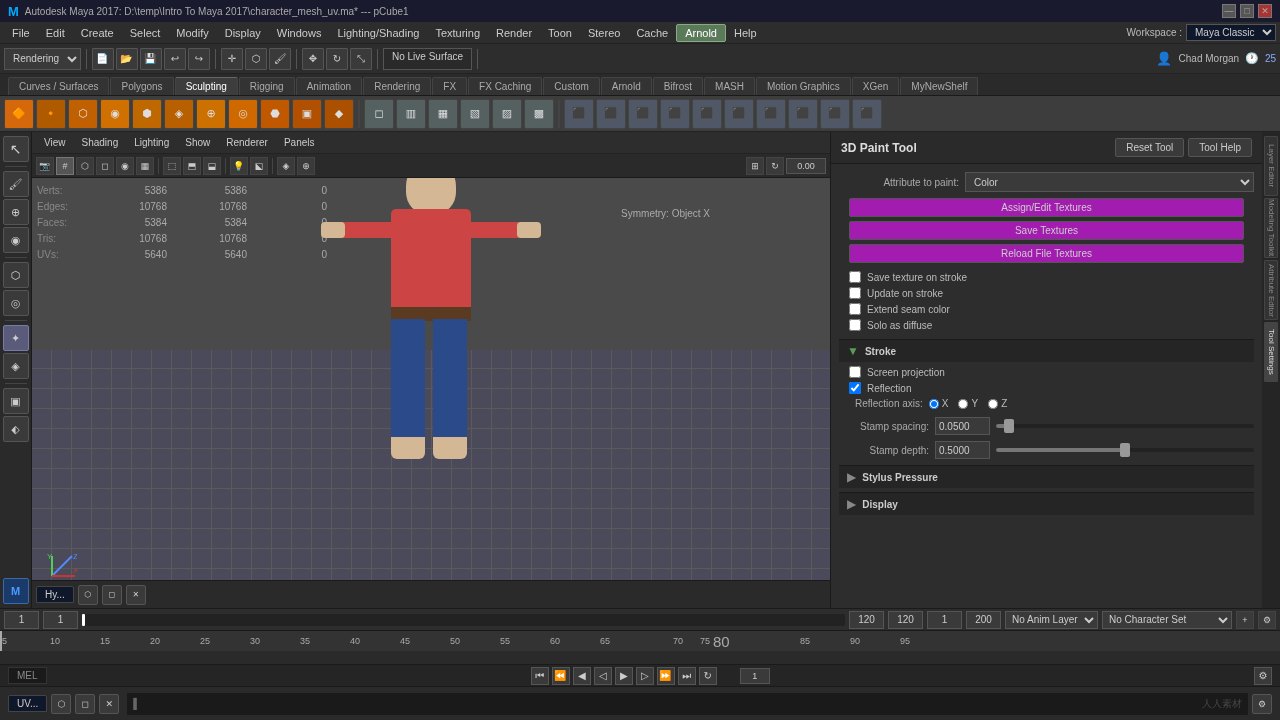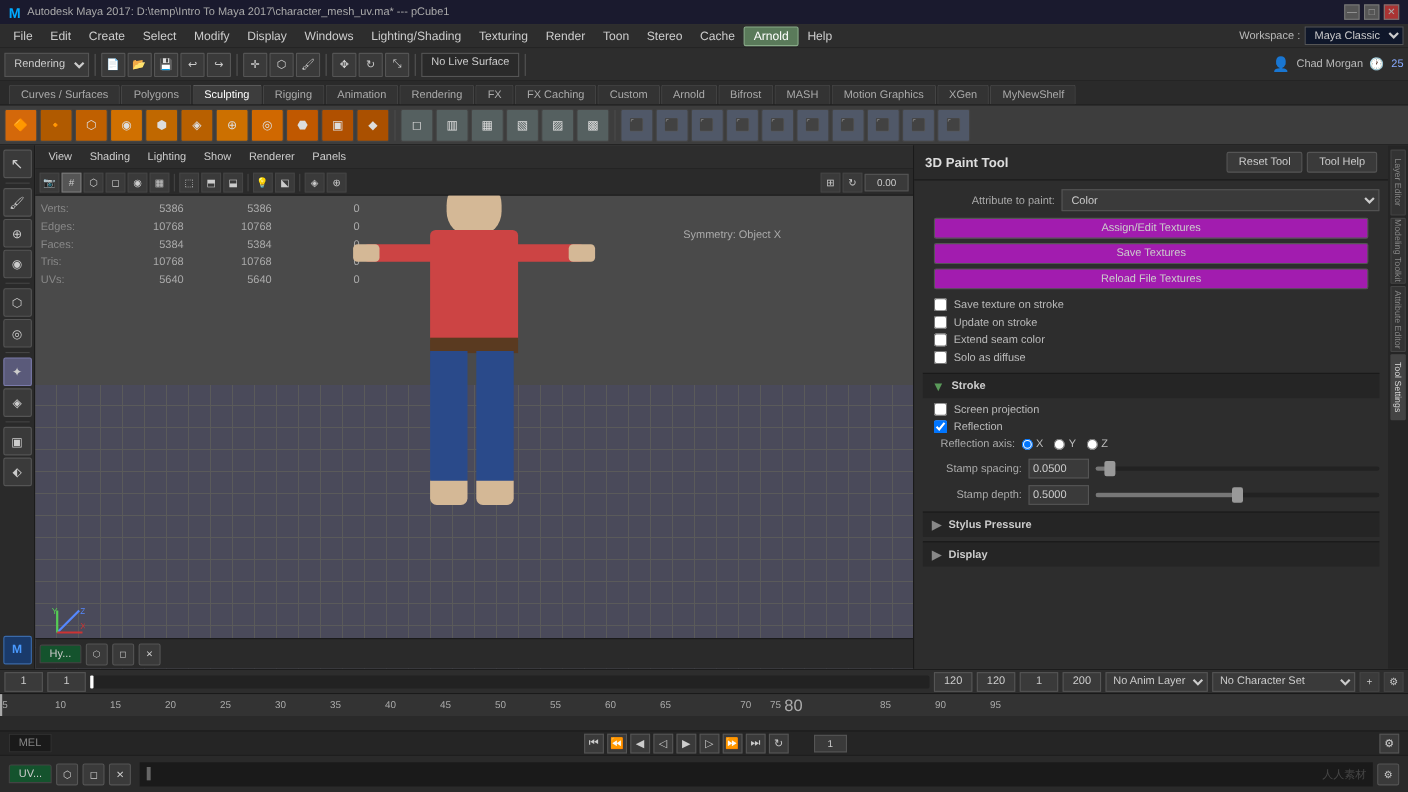--- a/index.html
+++ b/index.html
@@ -119,21 +119,21 @@
     #timeline-ruler { height: 18px; background: #222; position: relative; overflow: hidden; display: flex; align-items: center; padding: 0 4px; }
 
     
     #status-bar { height: 22px; background: #252525; display: flex; align-items: center; padding: 0 8px; font-size: 10px; color: #888; border-top: 1px solid #1a1a1a; gap: 13px; }
     #playback-controls { display: flex; align-items: center; gap: 3px; margin-left: auto; margin-right: 10px; }
     .pb-btn { width: 18px; height: 18px; background: #3a3a3a; border: 1px solid #555; color: #ccc; cursor: pointer; display: flex; align-items: center; justify-content: center; font-size: 10px; }
 
     
     #bottom-panel { height: 34px; background: #2a2a2a; display: flex; align-items: center; padding: 0 8px; gap: 4px; border-top: 1px solid #1a1a1a; }
     .bp-tab { padding: 2px 8px; background: #333; border: 1px solid #444; color: #aaa; font-size: 10px; cursor: pointer; border-radius: 2px 2px 0 0; }
-    .bp-tab.active { background: #14532d; color: #ccc; }
+    .bp-tab.active { background: #0f172a; color: #ccc; }
     .bp-btn { width: 20px; height: 20px; background: #3a3a3a; border: 1px solid #555; color: #ccc; cursor: pointer; display: flex; align-items: center; justify-content: center; font-size: 9px; border-radius: 2px; }
 
     
     ::-webkit-scrollbar { width: 6px; height: 6px; }
     ::-webkit-scrollbar-track { background: #222; }
     ::-webkit-scrollbar-thumb { background: #555; border-radius: 3px; }
   </style>
 </head>
 <body>
 

